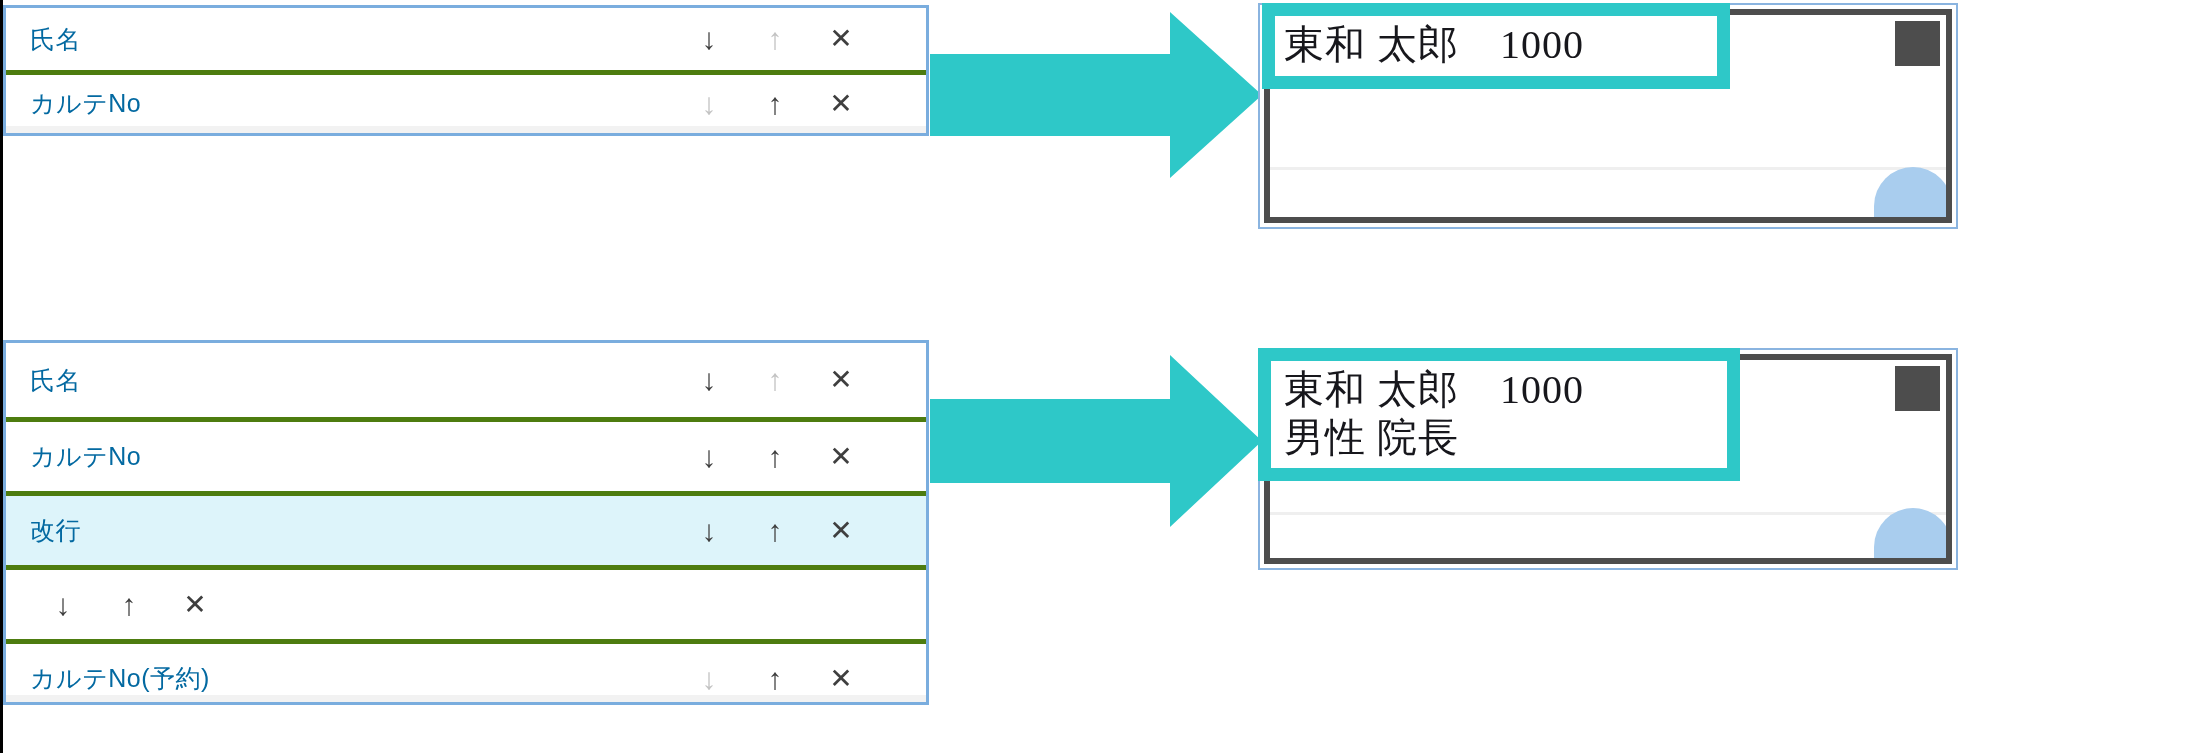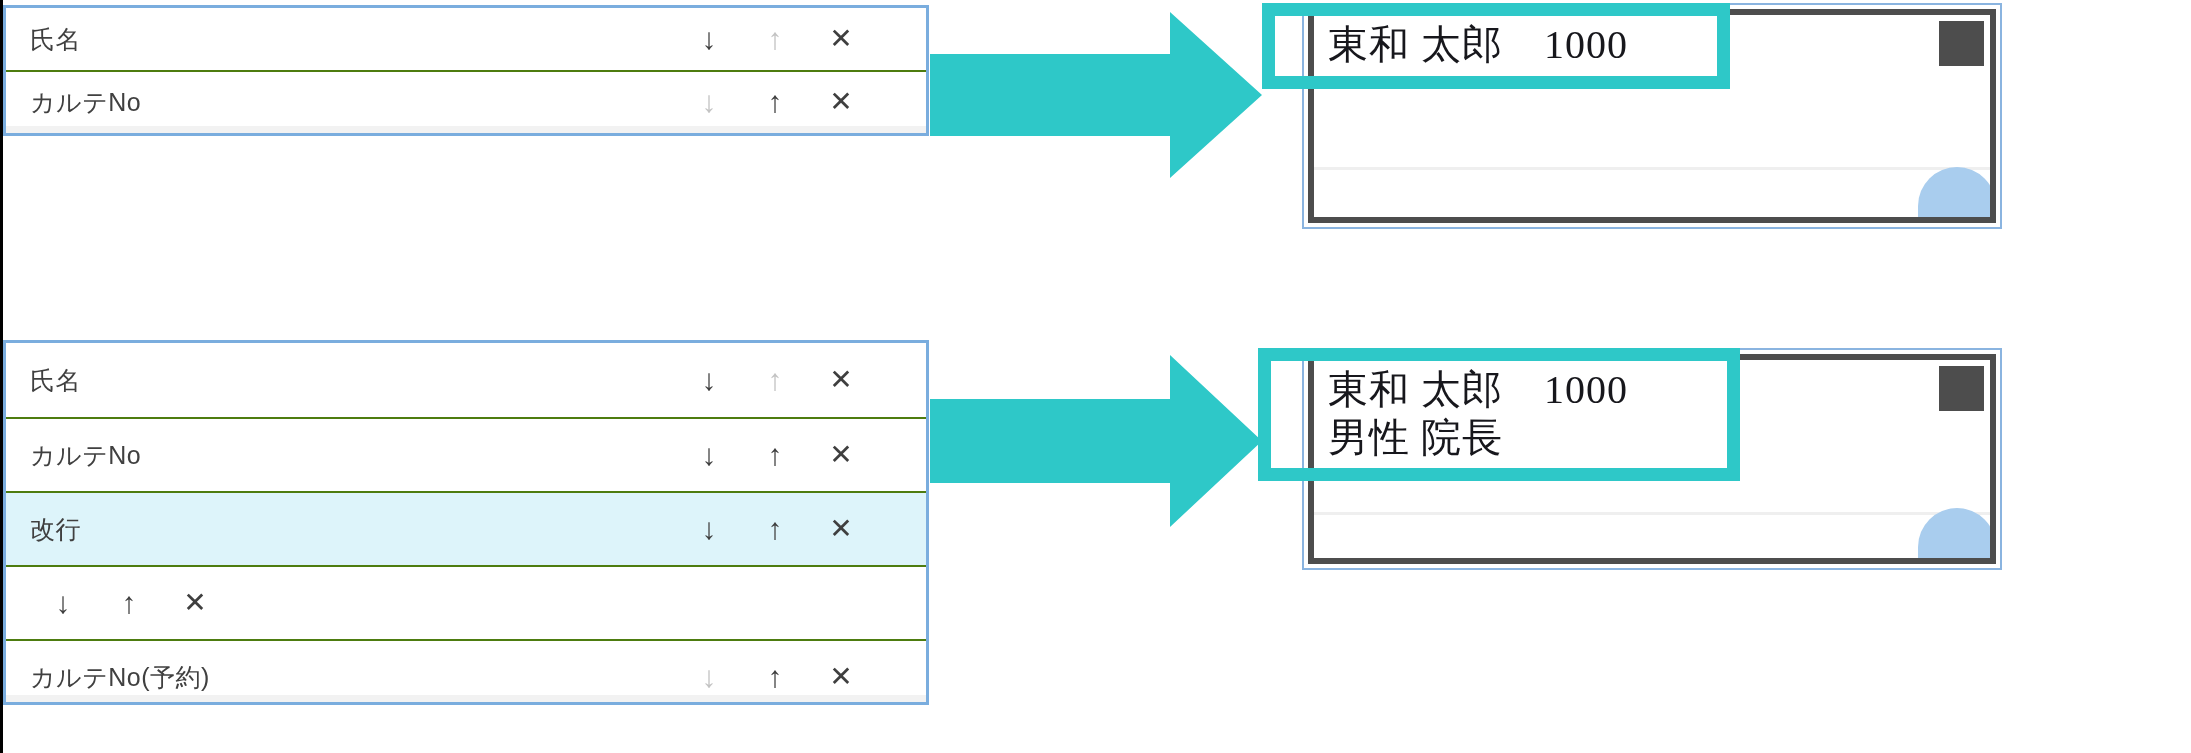--- a/index.html
+++ b/index.html
@@ -31,25 +31,25 @@
   .field-row{
     position:relative;
     display:flex;align-items:center;
     box-sizing:border-box;
     height:74px;
     padding-left:24px;
     background:#ffffff;
   }
   #list-before .field-row{height:62px;}
   .field-row.selected{background:#ddf4fa;}
-  .field-row + .field-row{border-top:2px solid #4d7c0f;}
+  .field-row + .field-row{border-top:5px solid #4d7c0f;}
 
   .field-label{
     font-size:25px;
-    color:#404040;
+    color:#0369a1;
     letter-spacing:.5px;
     white-space:nowrap;
     flex:1 1 auto;
   }
 
   .row-actions{
     display:flex;align-items:center;
     flex:0 0 auto;
     margin-right:52px;
   }
@@ -78,21 +78,20 @@
   #arrow-top   { left:930px; top:12px;  width:332px; height:166px; }
   #arrow-bottom{ left:930px; top:355px; width:332px; height:172px; }
 
   
   .card-shell{
     position:absolute;
     box-sizing:border-box;
     background:#ffffff;
     border:2px solid #8ab4e0;
     padding:4px;
-    margin-left:44px;
   }
   #card-top    { left:1258px; top:3px;   width:700px; height:226px; }
   #card-bottom { left:1258px; top:348px; width:700px; height:222px; }
 
   .card-inner{
     position:relative;
     box-sizing:border-box;
     width:100%;height:100%;
     background:#ffffff;
     border:6px solid #4d4d4d;

